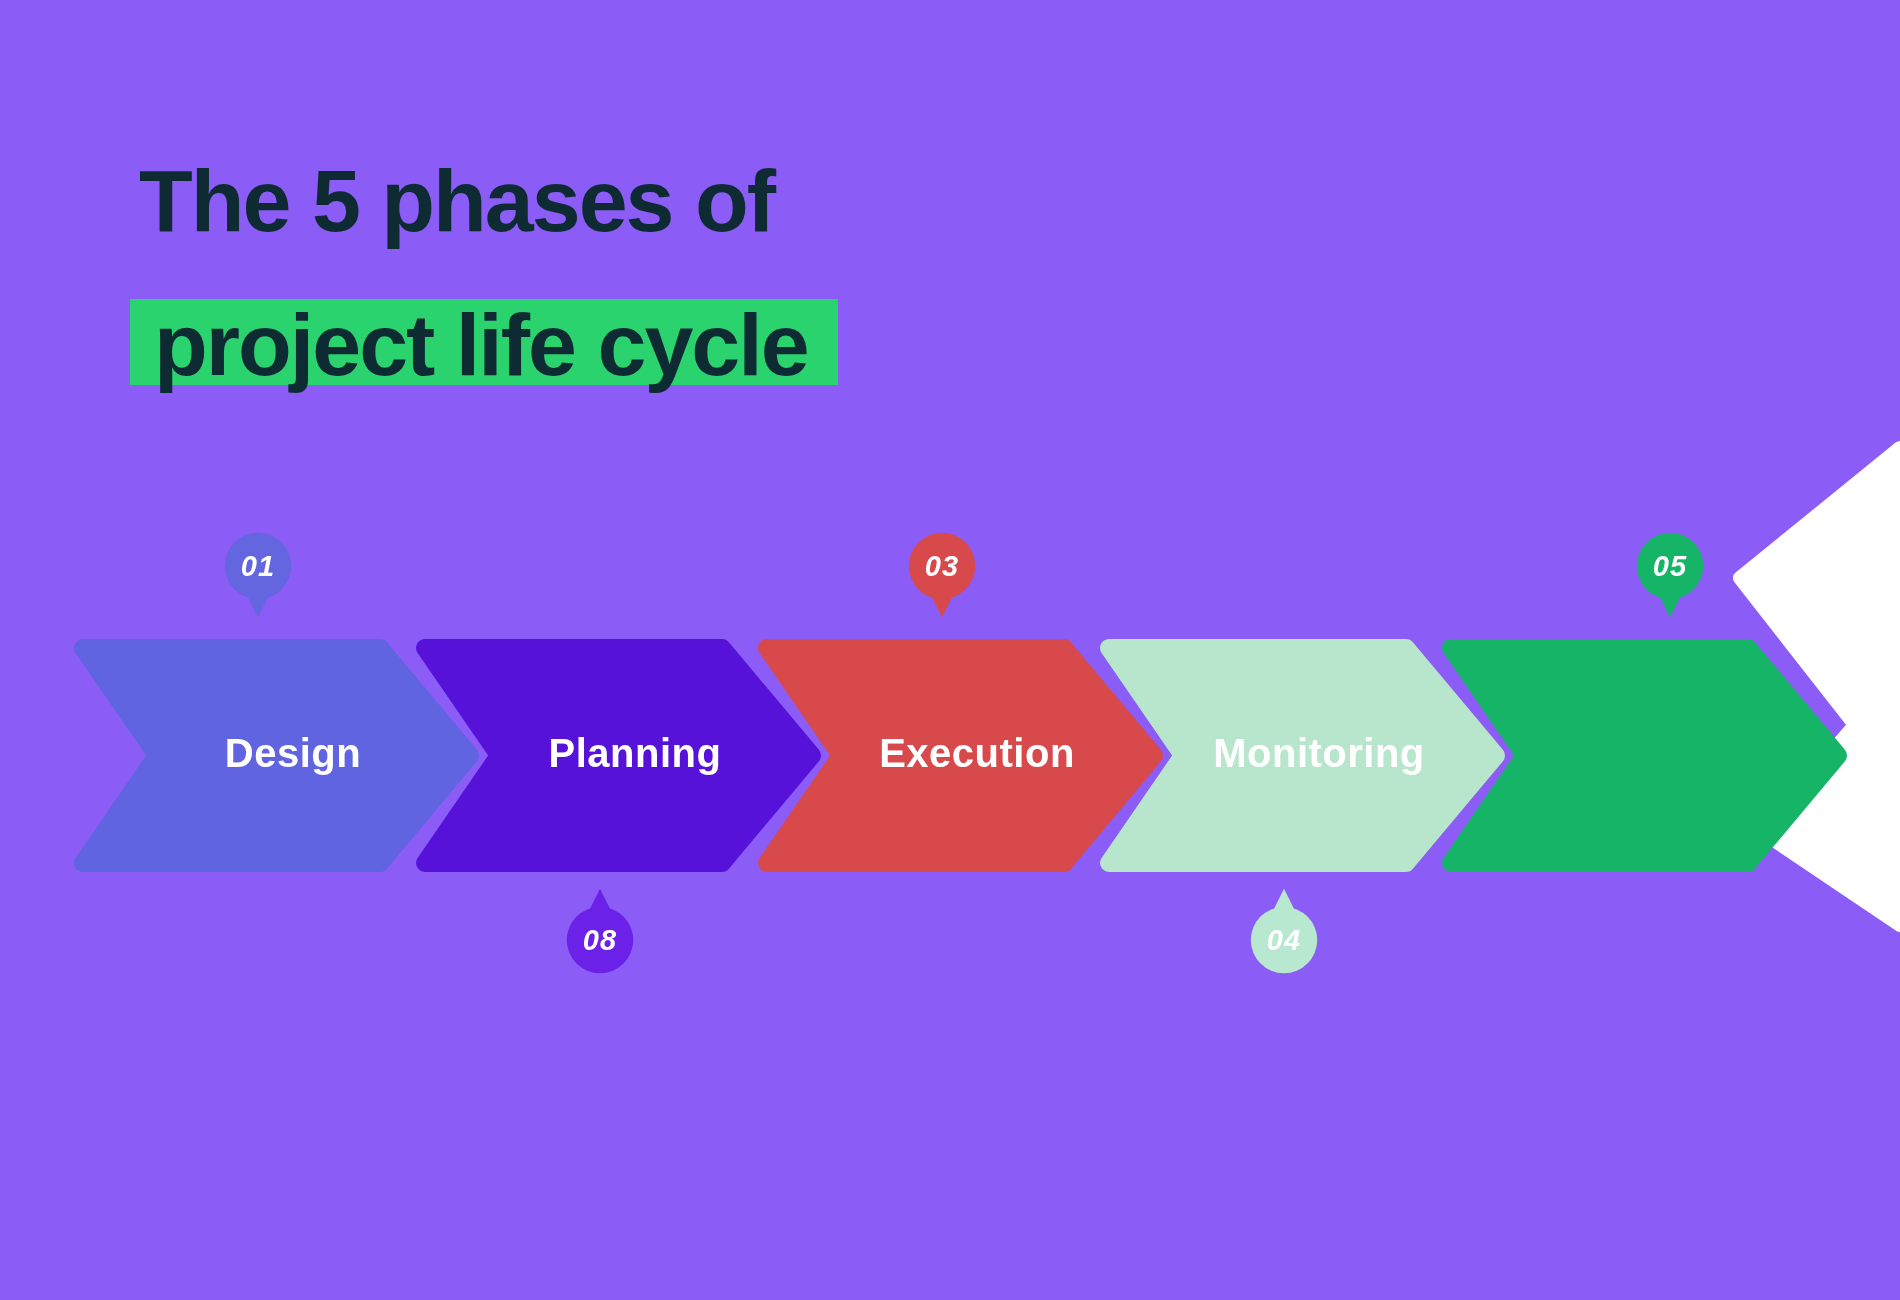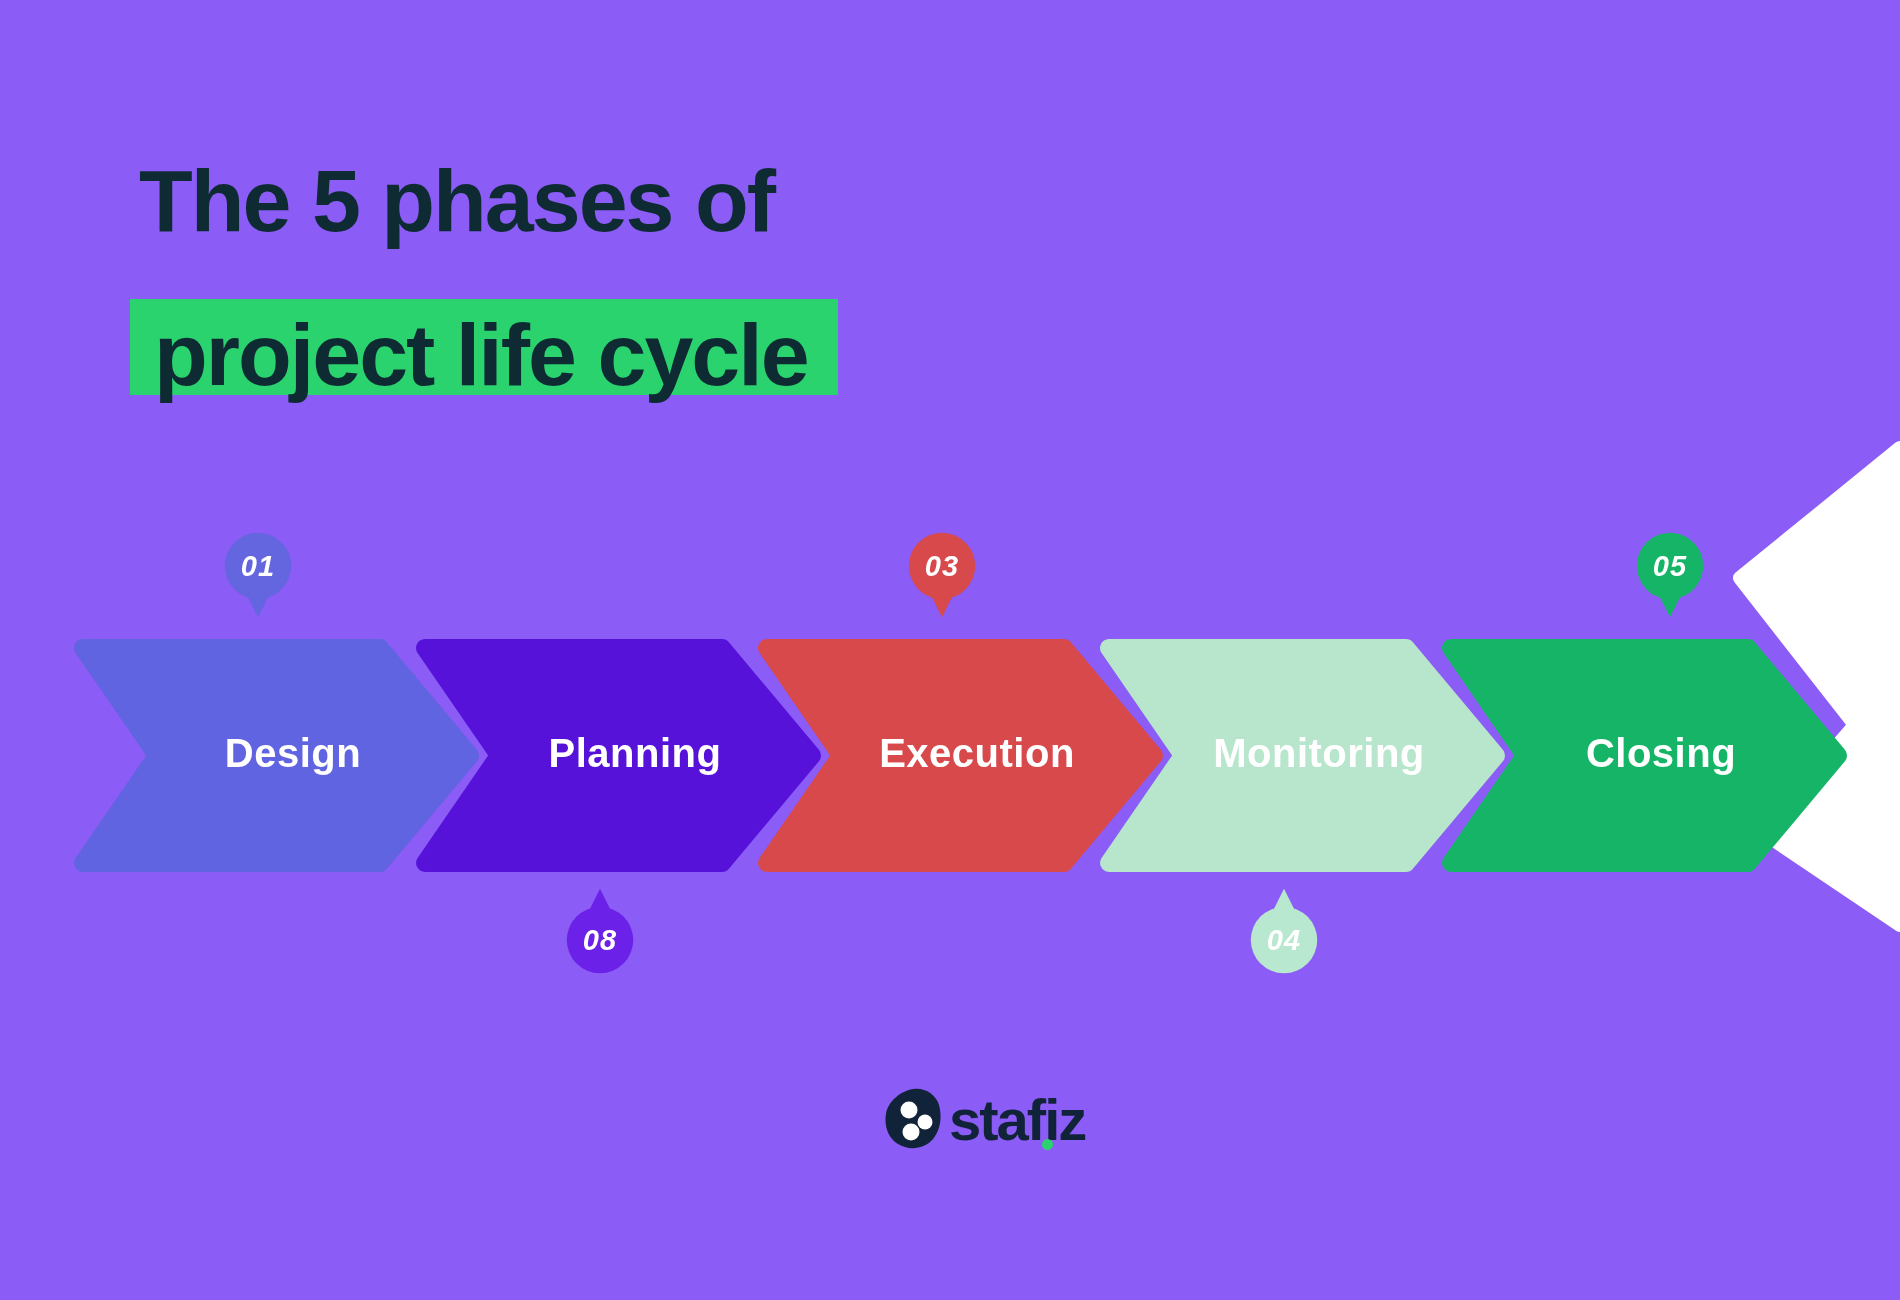--- a/index.html
+++ b/index.html
@@ -11,21 +11,21 @@
   }
   
   .title-line1{
     position:absolute;left:139px;top:150px;
     font-size:88px;font-weight:bold;letter-spacing:-2px;
     white-space:nowrap;
   }
   .title-line2{
     position:absolute;left:130px;top:299px;height:80px;
     display:flex;align-items:center;
-    padding:16px 30px 0 24px;
+    padding:6px 30px 0 24px;
     font-size:88px;font-weight:bold;letter-spacing:-2px;
     white-space:nowrap;
   }
   
   .phase-arrow{position:absolute;top:638px;width:407px;height:235px;}
   .pa0{left:73px;}  .pa1{left:415px;} .pa2{left:757px;}
   .pa3{left:1099px;} .pa4{left:1441px;}
   .phase-label{
     position:absolute;top:729px;width:340px;
     text-align:center;color:#ffffff;
@@ -83,21 +83,20 @@
     <path d="M0,0 L297,0 L387,107.5 L297,215 L0,215 L74,107.5 Z" stroke-width="18" stroke-linejoin="round" fill="#B7E6CC" stroke="#B7E6CC"></path>
   </svg>
   <svg class="phase-arrow pa4" viewBox="-10 -10 407 235">
     <path d="M0,0 L297,0 L387,107.5 L297,215 L0,215 L74,107.5 Z" stroke-width="18" stroke-linejoin="round" fill="#16B466" stroke="#16B466"></path>
   </svg>
 
   <div class="phase-label pl1">Planning</div>
   <div class="phase-label pl0">Design</div>
   <div class="phase-label pl3">Monitoring</div>
   <div class="phase-label pl2">Execution</div>
-  <div class="phase-label pl4">Closing</div>
 
   <div class="badge badge-top b0">
     <svg viewBox="0 0 80 100">
       <g fill="#6466E0">
         <path d="M22,60 L40,96 L58,60 Z"></path>
           <circle cx="40" cy="42" r="35"></circle>
       </g>
     </svg>
     <span class="num">01</span>
   </div>
@@ -131,24 +130,14 @@
   <div class="badge badge-top b4">
     <svg viewBox="0 0 80 100">
       <g fill="#16B466">
         <path d="M22,60 L40,96 L58,60 Z"></path>
           <circle cx="40" cy="42" r="35"></circle>
       </g>
     </svg>
     <span class="num">05</span>
   </div>
 
-  <div class="logo">
-    <svg class="logo-icon" width="56" height="62" viewBox="0 0 56 62">
-      <path d="M28 1 C39 -1 51 6 54 17 C57 28 56 41 48 51 C40 61 24 63 13 56 C3 50 -1 38 1 26 C3 13 16 3 28 1 Z" fill="#112338"></path>
-      <circle cx="24" cy="22" r="8.5" fill="#ffffff"></circle>
-      <circle cx="40" cy="34" r="7.5" fill="#ffffff"></circle>
-      <circle cx="26" cy="44" r="8.5" fill="#ffffff"></circle>
-    </svg>
-    <div class="logo-text" style="color: rgb(17, 35, 56);">stafiz</div>
-    <div class="logo-dot" style="background-color: rgb(43, 211, 111);"></div>
-  </div>
 
 </div>
 
 </body></html>

